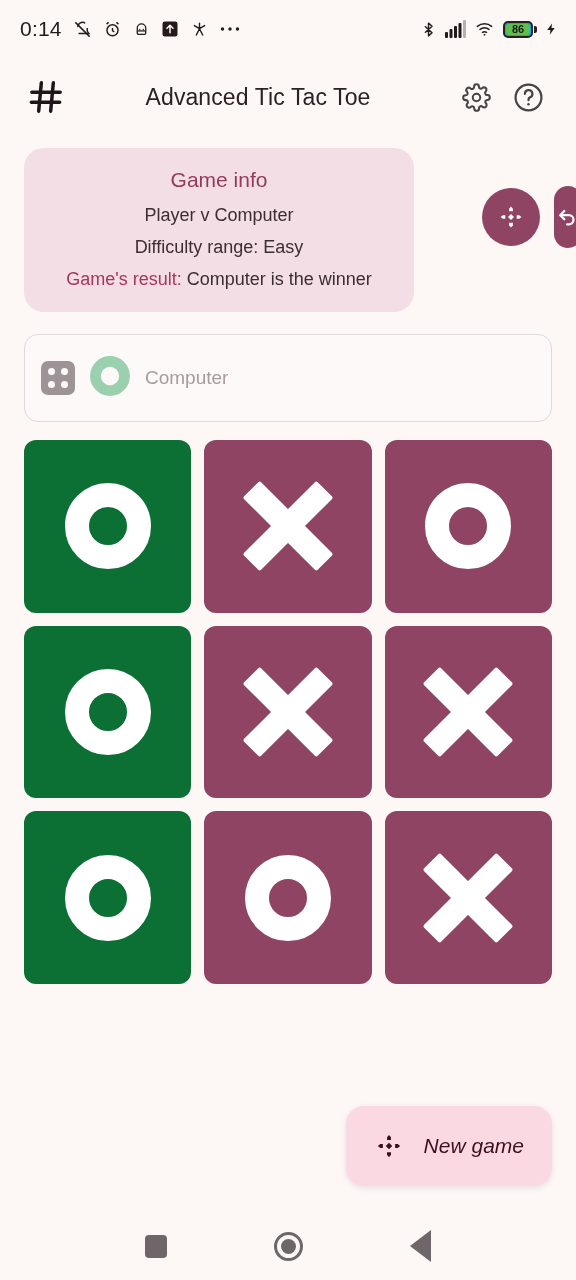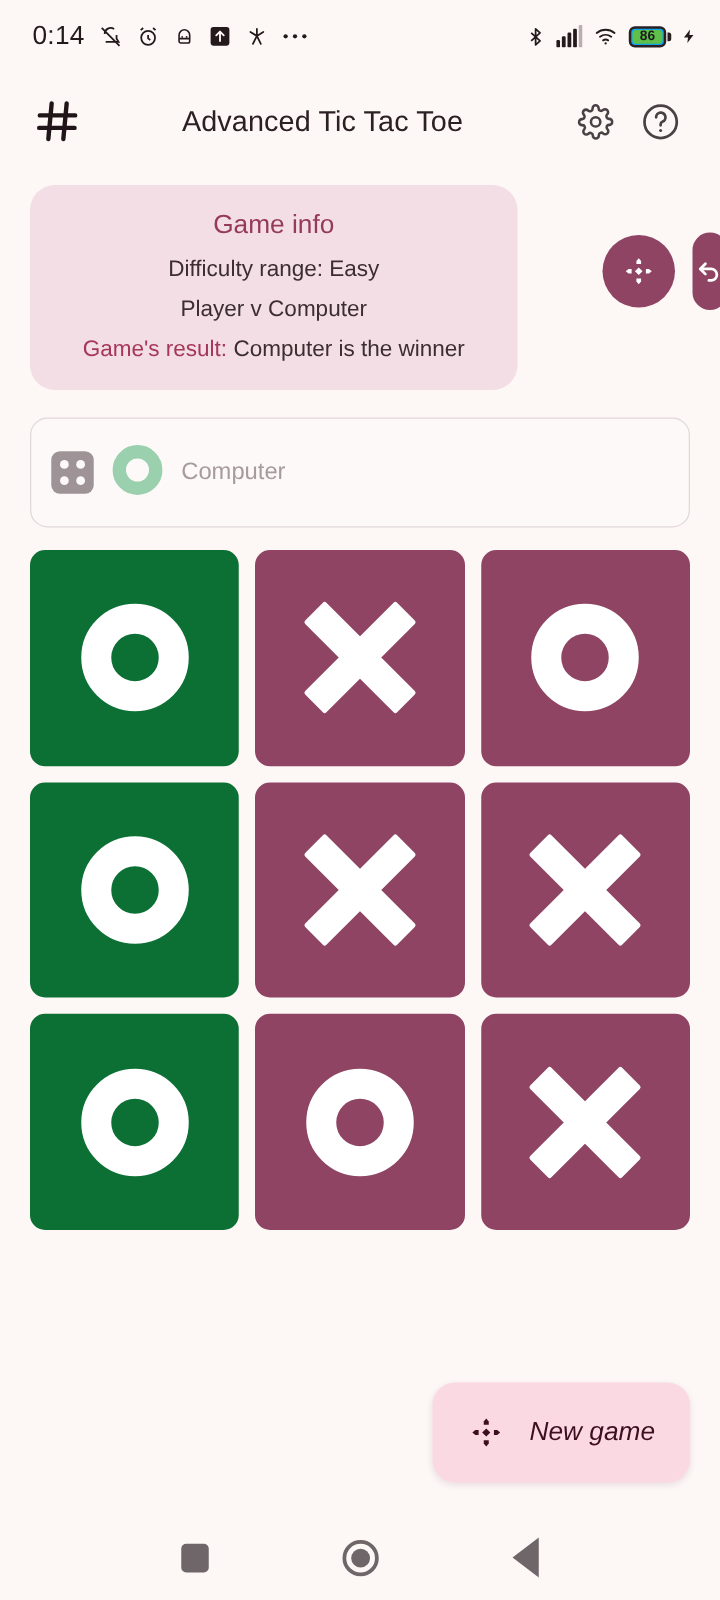--- a/index.html
+++ b/index.html
@@ -17,21 +17,20 @@
     position: relative;
   }
 
   
   .status-bar {
     height: 58px;
     display: flex;
     align-items: center;
     justify-content: space-between;
     padding: 0 18px 0 20px;
-    margin-left: 6px;
   }
   .status-left {
     display: flex;
     align-items: center;
     gap: 11px;
   }
   .status-time {
     font-size: 21px;
     color: #241a1c;
     letter-spacing: 0.2px;
@@ -456,22 +455,22 @@
       <circle cx="12" cy="12" r="10"></circle>
       <path d="M9.2 9.2a2.9 2.9 0 1 1 3.9 2.7c-.8.3-1.1 1-1.1 1.7v.5" stroke-linecap="round"></path>
       <circle cx="12" cy="17.3" r="0.95" fill="currentColor" stroke="none"></circle>
     </svg>
   </span>
 </div>
 
 <div class="info-row">
   <div class="info-card">
     <div class="info-title">Game info</div>
+    <div class="info-line">Player v Computer</div>
     <div class="info-line">Difficulty range: Easy</div>
-    <div class="info-line">Player v Computer</div>
     <div class="info-result">
       <span class="lbl">Game's result:</span>
       <span>Computer is the winner</span>
     </div>
   </div>
 
   <div class="side-actions">
     <div class="fab-round">
       <svg width="28" height="28" viewBox="0 0 24 24" fill="currentColor">
         <path d="M12 3.1 10.4 5v2.1h3.2V5z"></path>

